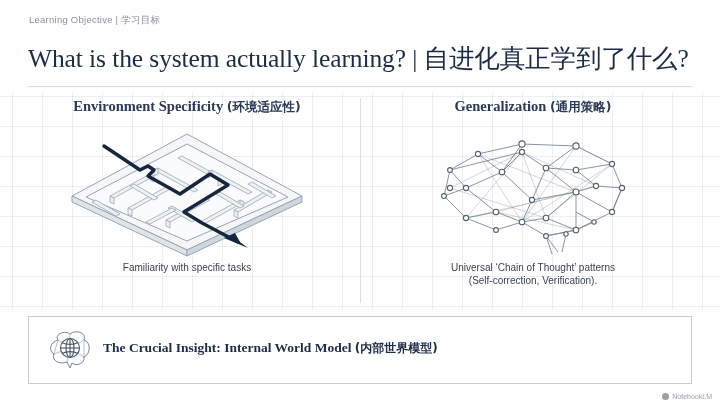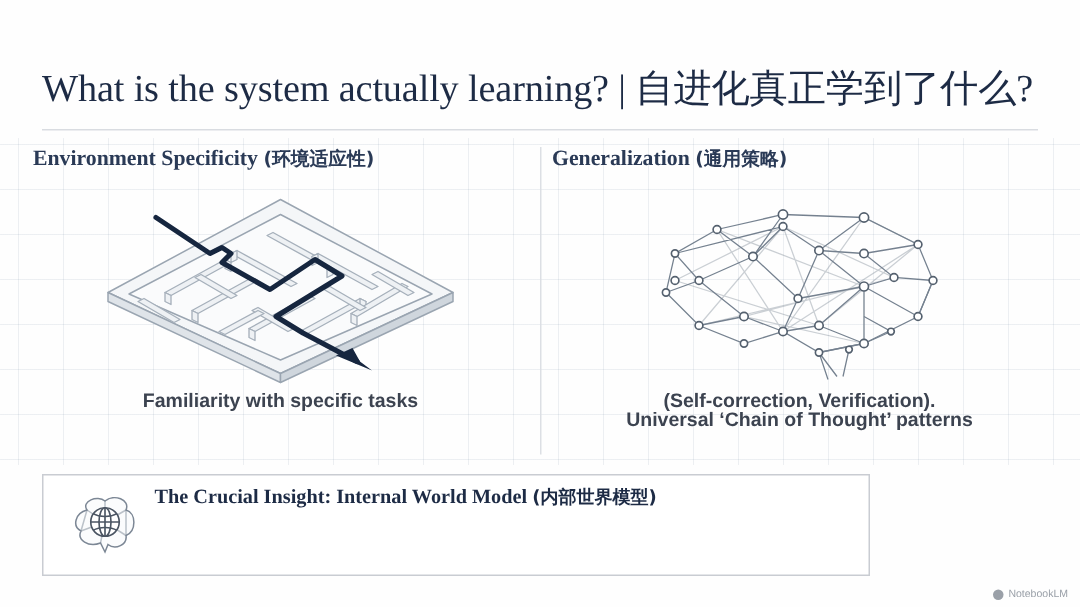--- a/index.html
+++ b/index.html
@@ -54,52 +54,53 @@
     left: 360px; top: 98px;
     width: 1px; height: 205px;
     background: #dcdfe4;
   }
 
   .col { position: absolute; top: 98px; width: 330px; }
   .col-left  { left: 22px; }
   .col-right { left: 368px; }
 
   .col-heading {
-    text-align: left;
+    text-align: center;
     font-family: "Liberation Serif", serif;
     font-size: 14.5px;
     font-weight: 700;
     color: #2a3a56;
     white-space: nowrap;
   }
   .col-heading .cjk { font-family: "DejaVu Sans", sans-serif; font-size: 12.5px; }
 
   .art {
     position: relative;
     height: 135px;
     margin-top: 10px;
   }
   .art svg { display: block; margin: 0 auto; }
 
   .caption {
     text-align: center;
-    font-size: 13px;
+    font-size: 10px;
     line-height: 13px;
     color: #3c4350;
-    font-weight: 700;
+    font-weight: 400;
   }
 
   
   .insight {
     position: absolute;
     left: 28px; top: 316px;
-    width: 552px; height: 68px;
+    width: 664px; height: 68px;
     border: 1px solid #c9ccd2;
     background: #ffffff;
     display: flex;
+    align-items: center;
     padding: 6px 12px 6px 10px;
   }
   .insight-icon {
     flex: 0 0 62px;
     display: flex; align-items: center; justify-content: center;
   }
   .insight-body { flex: 1 1 auto; padding-left: 2px; }
   .insight-title {
     font-family: "Liberation Serif", serif;
     font-size: 13.5px;
@@ -131,20 +132,21 @@
     border-radius: 50%; background: #9aa0a8;
   }
 </style>
 </head>
 <body>
 
 <div class="slide">
 
   <div class="grid-bg"></div>
 
+  <div class="eyebrow">Learning Objective | 学习目标</div>
   <div class="title">What is the system actually learning? | 自进化真正学到了什么?</div>
   <div class="title-rule"></div>
   <div class="center-divider"></div>
 
   <div class="col col-left">
     <div class="col-heading">
       <span>Environment Specificity</span>
       <span class="cjk">(环境适应性)</span>
     </div>
 
@@ -250,22 +252,22 @@
             <circle cx="120" cy="92" r="2.8"></circle>
           <circle cx="150" cy="66" r="3"></circle>
             <circle cx="106" cy="74" r="2.6"></circle>
           <circle cx="140" cy="108" r="2.2"></circle>
             <circle cx="168" cy="96" r="2.2"></circle>
         </g>
       </svg>
     </div>
 
     <div class="caption">
+      <div>Universal ‘Chain of Thought’ patterns</div>
       <div>(Self-correction, Verification).</div>
-      <div>Universal ‘Chain of Thought’ patterns</div>
     </div>
   </div>
 
   <div class="insight">
     <div class="insight-icon">
       <svg width="50" height="44" viewBox="0 0 50 44">
         <g fill="none" stroke="#7c8795" stroke-width="1">
           <path d="M13,12 C9,6 20,2 25,6 C31,1 42,5 39,12 C46,14 46,26 39,29 C40,35 32,39 27,35 L25,40 L22,34 C14,37 6,32 9,26 C3,23 5,14 13,12 Z" fill="#fbfcfd"></path>
           <g opacity="0.5">
             <path d="M13,12 L25,20 L39,12 M9,26 L25,20 L39,29 M25,6 L25,20 L22,34 M13,12 L9,26 M39,12 L39,29"></path>

